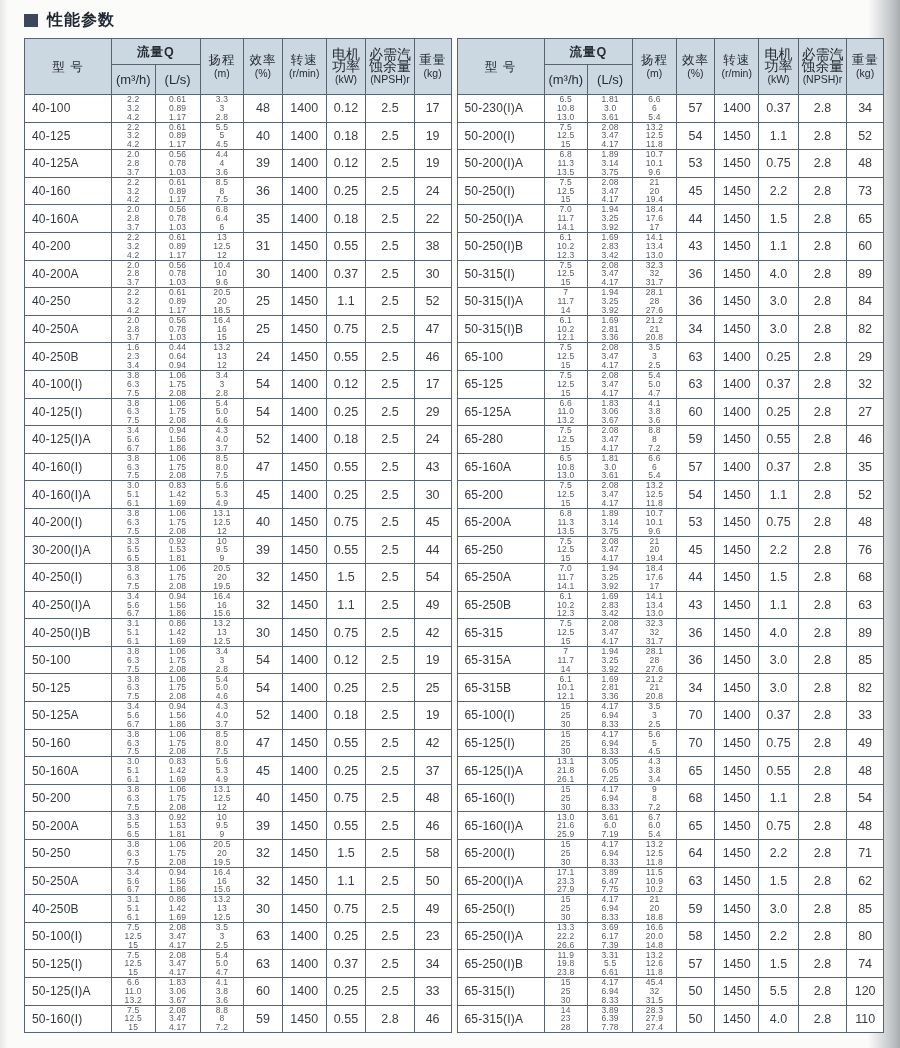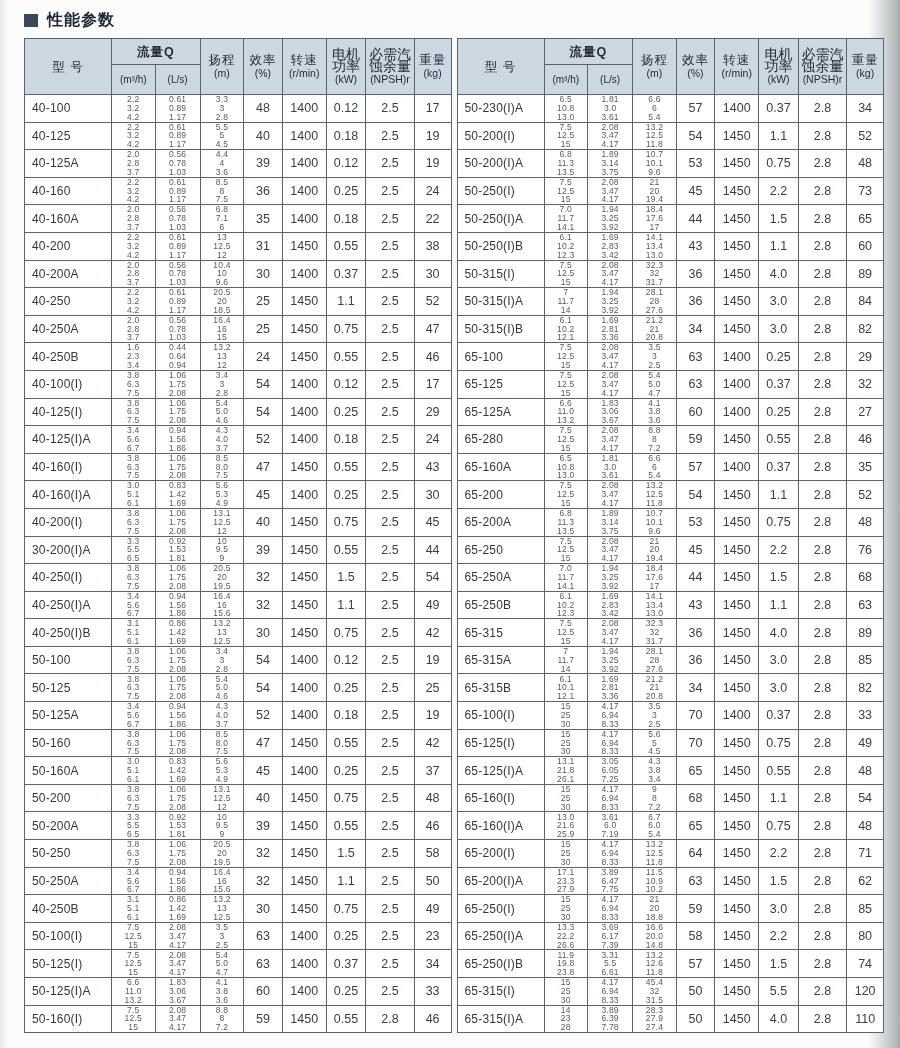--- a/index.html
+++ b/index.html
@@ -24,21 +24,21 @@
   }
   th,td{border:1px solid #596470;padding:0;text-align:center;vertical-align:middle;overflow:hidden;}
   table{border:1.5px solid #40474f;}
   thead th{
     background:#ccd8e1;font-weight:normal;color:#252b33;
   }
   th .h-cn{display:block;font-size:12.5px;line-height:14px;letter-spacing:1px;}
   th .h-cn2{display:block;font-size:14px;line-height:12.5px;letter-spacing:0;}
   th .h-unit{display:block;font-size:10.5px;line-height:13px;letter-spacing:0;}
   th.flow-top{height:25px;font-weight:bold;}
-  th.sub-unit{height:29px;font-size:10px;}
+  th.sub-unit{height:29px;font-size:13px;}
   tbody tr{height:27.6px;}
   td.model{
     text-align:left;padding-left:7px;font-size:12px;color:#33383d;letter-spacing:0.2px;
   }
   td.multi div{font-size:8.5px;line-height:8.8px;color:#565b60;letter-spacing:0.2px;}
   td.single{font-size:12.5px;color:#3a3f44;}
 </style>
 </head>
 <body>
 
@@ -203,21 +203,21 @@
               <div>2.8</div>
               <div>3.7</div>
             </td>
             <td class="multi">
               <div>0.56</div>
               <div>0.78</div>
               <div>1.03</div>
             </td>
             <td class="multi">
               <div>6.8</div>
-              <div>7.1</div>
+              <div>6.4</div>
               <div>6</div>
             </td>
             <td class="single">35</td>
             <td class="single">1400</td>
             <td class="single">0.18</td>
             <td class="single">2.5</td>
             <td class="single">22</td>
           </tr>
           <tr>
             <td class="model">40-200</td>

